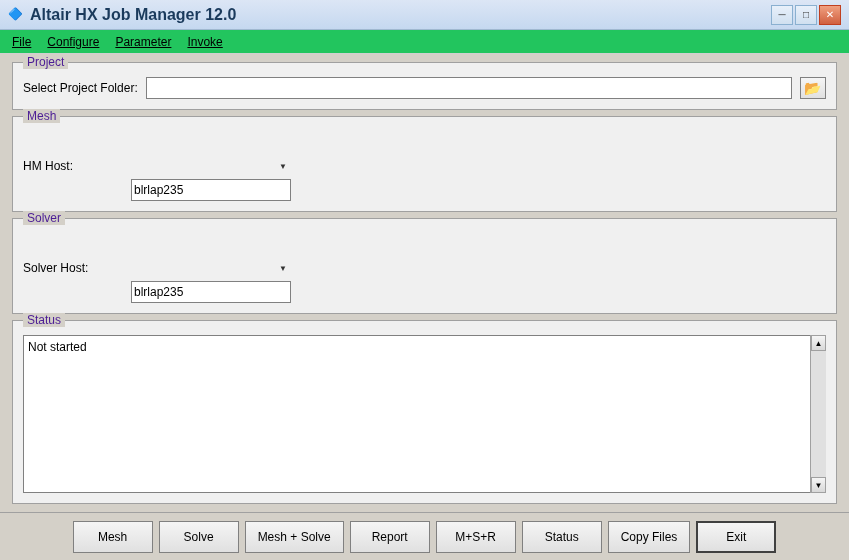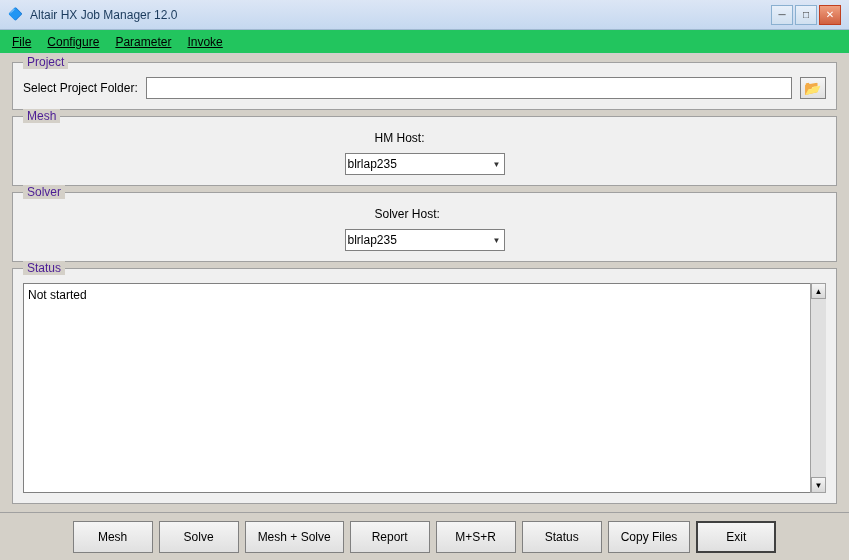--- a/index.html
+++ b/index.html
@@ -26,23 +26,23 @@
     .title-bar-left {
       display: flex;
       align-items: center;
       gap: 6px;
     }
     .app-icon {
       width: 16px;
       height: 16px;
     }
     .title-text {
-      font-size: 12px;
+      font-size: 16px;
       color: #1a3a5c;
-      font-weight: normal;
+      font-weight: bold;
     }
     .title-bar-buttons {
       display: flex;
       gap: 2px;
     }
     .title-btn {
       width: 22px;
       height: 20px;
       border: 1px solid #8ab0d0;
       background: linear-gradient(to bottom, #e8f0fa, #d0e0f0);
@@ -132,21 +132,20 @@
       align-items: center;
       justify-content: center;
       font-size: 14px;
     }
 
     
     .dropdown-row {
       display: flex;
       align-items: center;
       gap: 8px;
-      flex-direction: column;
     }
     .dropdown-label {
       font-size: 12px;
       color: #000;
       min-width: 100px;
     }
     .dropdown {
       width: 160px;
       height: 22px;
       border: 1px solid #808080;
@@ -168,20 +167,21 @@
       position: absolute;
       right: 4px;
       top: 50%;
       transform: translateY(-50%);
       font-size: 8px;
       pointer-events: none;
       color: #333;
     }
     .dropdown-wrapper select {
       width: 100%;
+      margin-top: 48px;
     }
 
     
     .status-group {
       flex: 1;
       display: flex;
       flex-direction: column;
     }
     .status-box {
       flex: 1;

